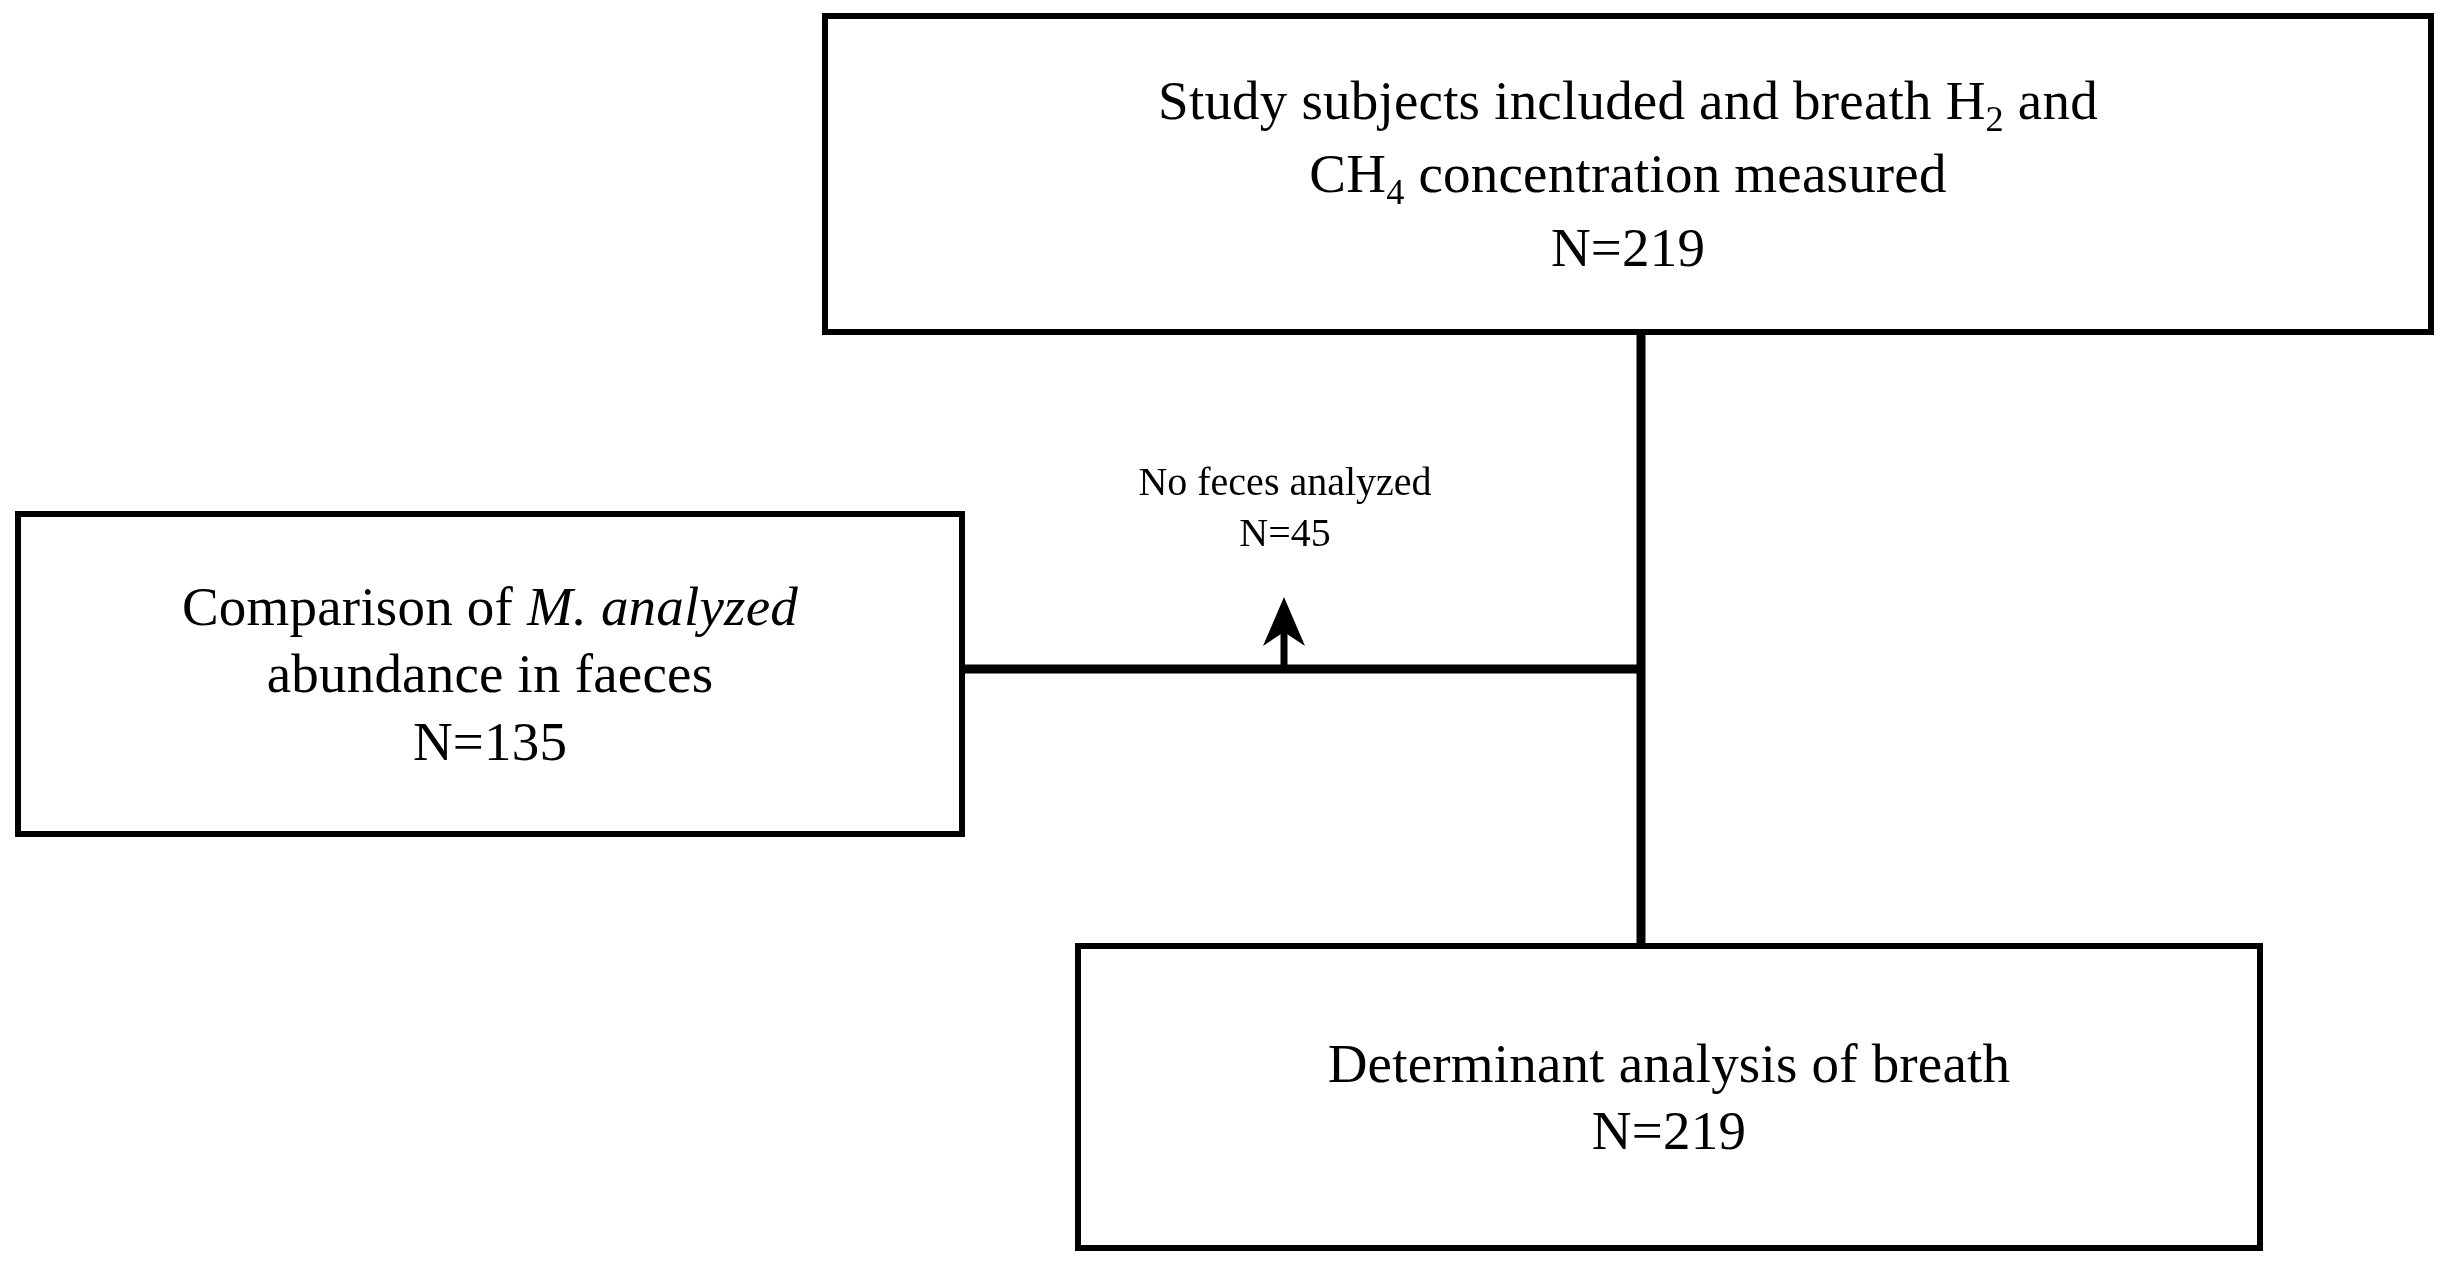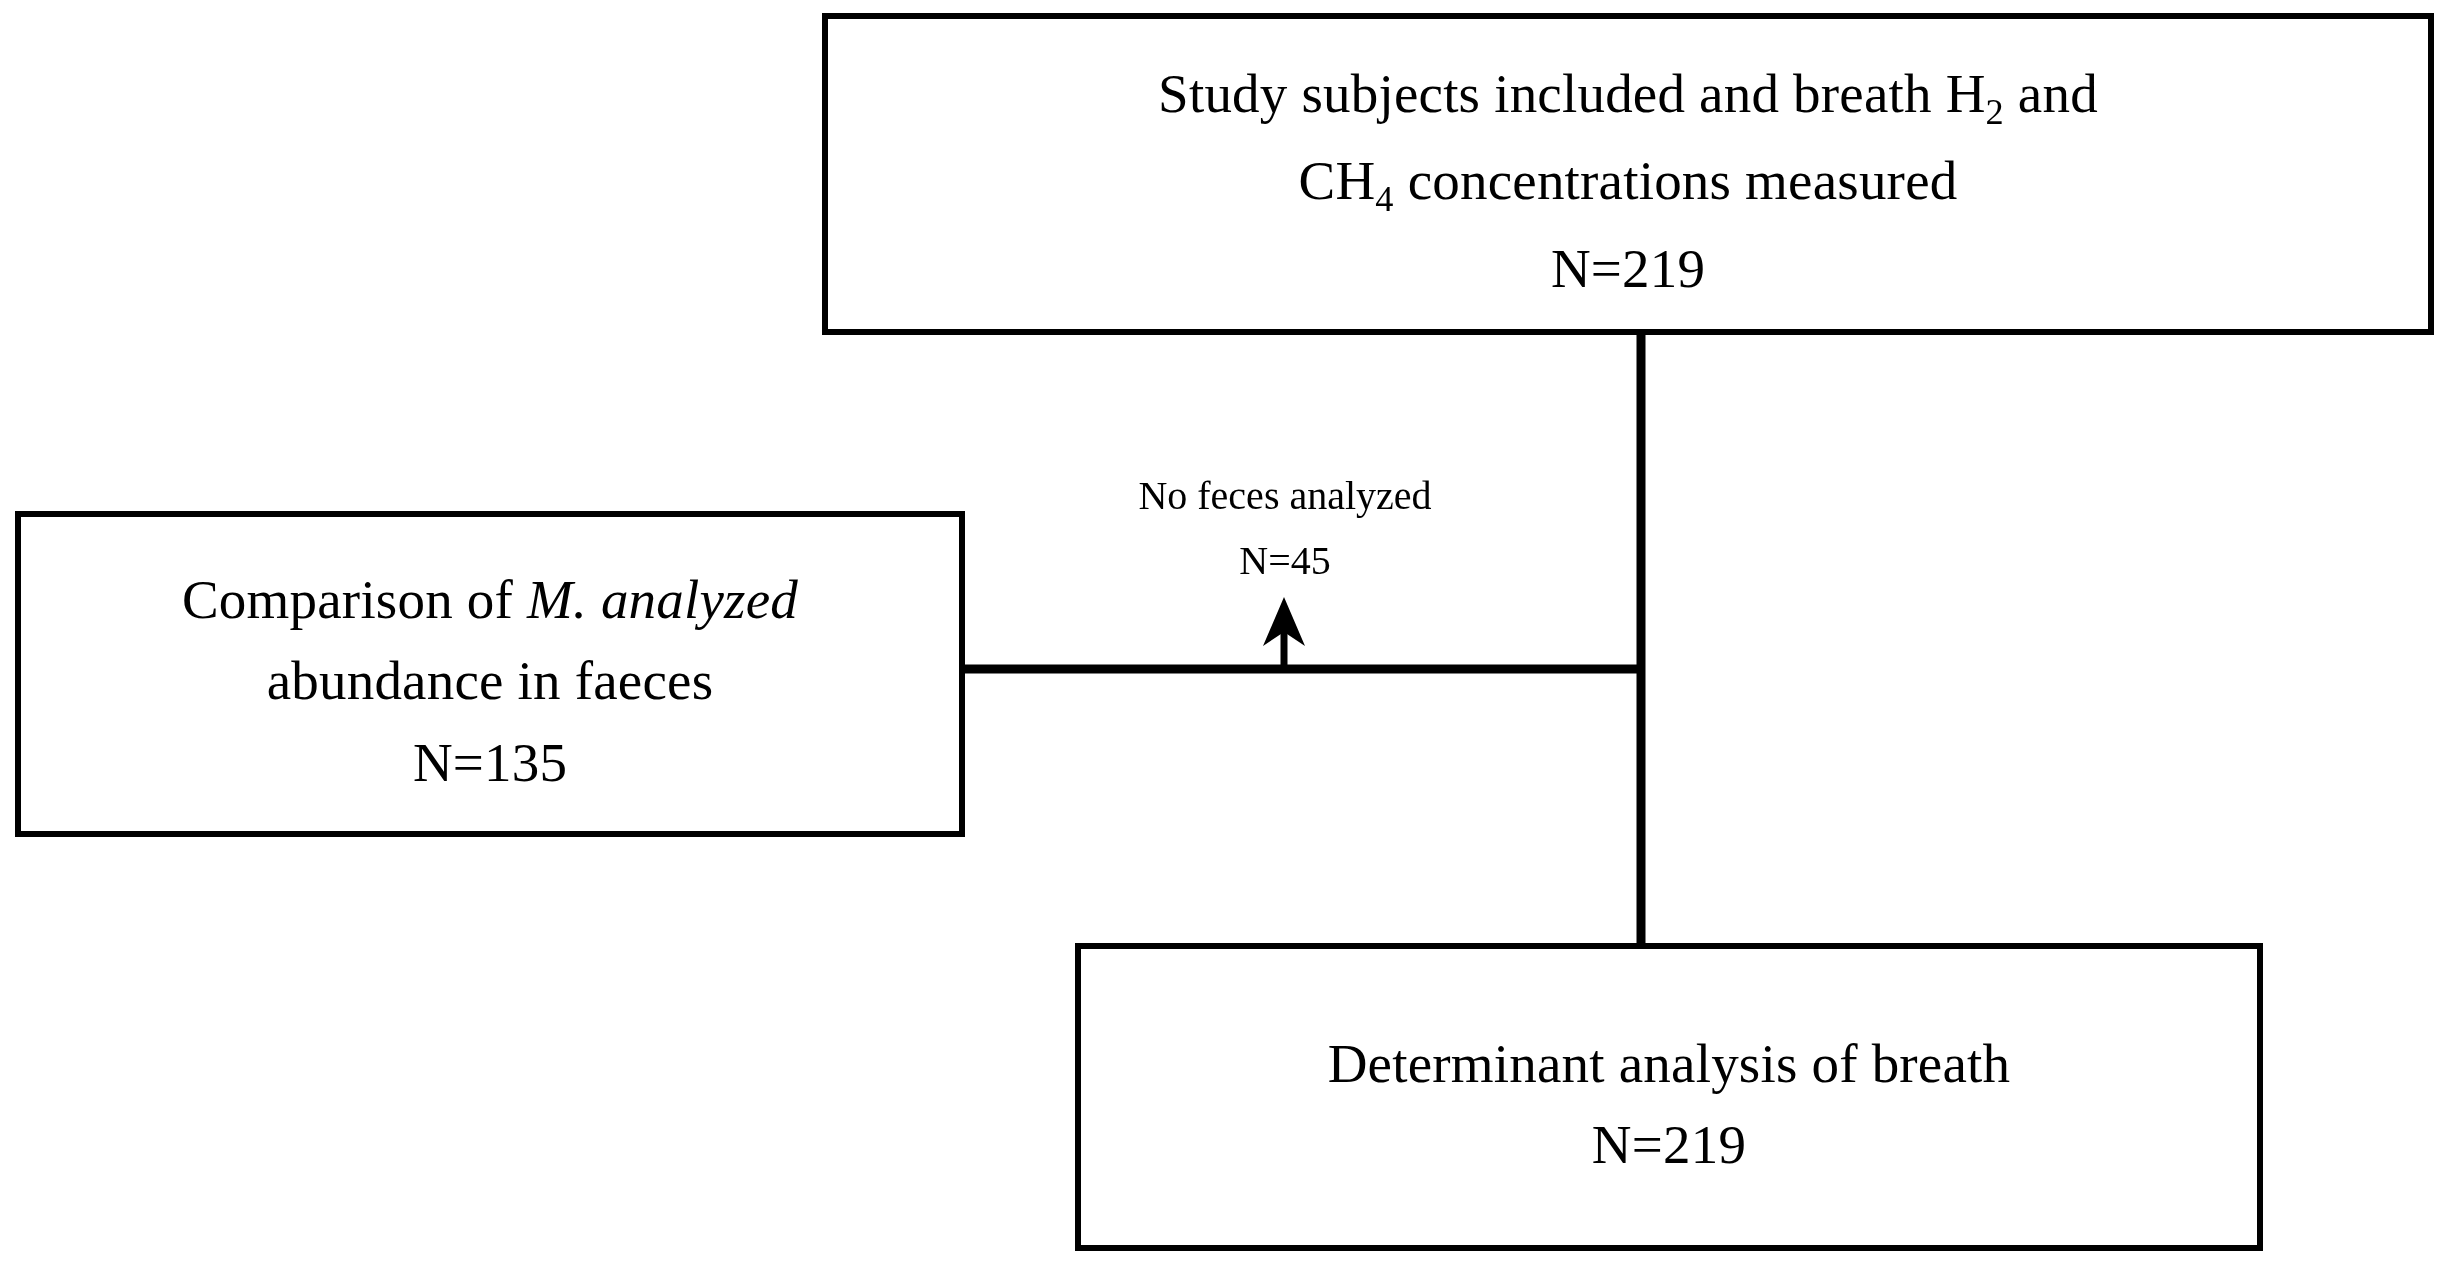--- a/index.html
+++ b/index.html
@@ -74,21 +74,21 @@
   #annotation {
     position: absolute;
     left: 1035px;
     top: 456px;
     width: 500px;
     text-align: center;
     font-size: 40px;
     line-height: 1.28;
   }
 
-  .line-1, .line-2, .line-3 { display: block; margin-top: 14px; }
+  .line-1, .line-2, .line-3 { display: block; }
   .sub { font-size: 0.66em; vertical-align: -0.32em; }
   .ital { font-style: italic; }
 </style>
 </head>
 <body>
 
 <div id="flow-root">
 
   <svg class="connector-layer" viewBox="0 0 2458 1278" width="2458" height="1278">
 
@@ -96,21 +96,21 @@
 
     <line x1="962" y1="669" x2="1645" y2="669" stroke="#000000" stroke-width="9"></line>
 
     <line x1="1284" y1="669" x2="1284" y2="608" stroke="#000000" stroke-width="7"></line>
     <path d="M 1284 597 L 1263 646 L 1284 632 L 1305 646 Z" fill="#000000"></path>
   </svg>
 
   <div class="flow-box" id="box-top">
     <div class="box-text">
       <span class="line-1"><span>Study subjects included and breath H</span><span class="sub">2</span><span> and</span></span>
-      <span class="line-2"><span>CH</span><span class="sub">4</span><span> concentrations measured</span></span>
+      <span class="line-2"><span>CH</span><span class="sub">4</span><span> concentration measured</span></span>
       <span class="line-3">N=219</span>
     </div>
   </div>
 
   <div class="flow-box" id="box-left">
     <div class="box-text">
       <span class="line-1"><span>Comparison of </span><span class="ital">M. analyzed</span></span>
       <span class="line-2">abundance in faeces</span>
       <span class="line-3">N=135</span>
     </div>

